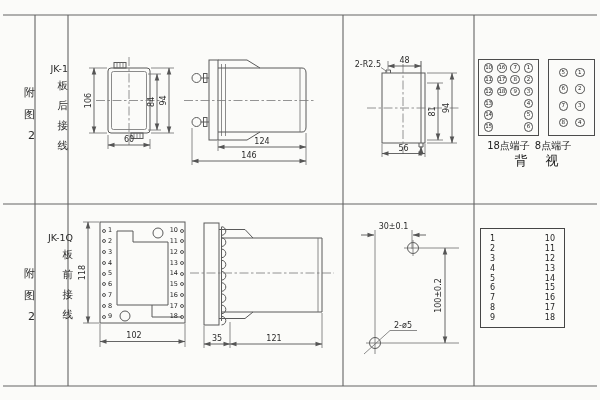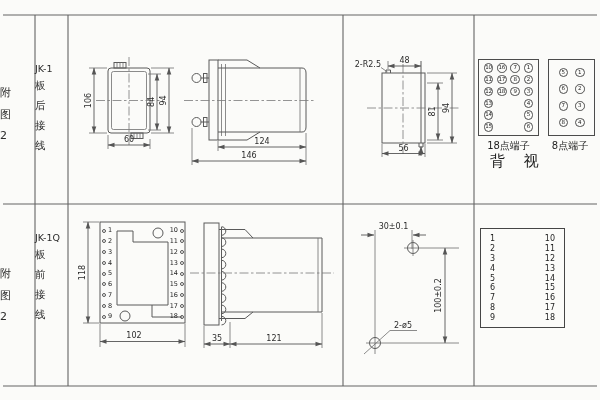--- a/index.html
+++ b/index.html
@@ -7,33 +7,33 @@
         font-family:"DejaVu Sans","Liberation Sans",sans-serif;color:#2b2b2b}
   .page svg{position:absolute;left:0;top:0}
   .ln{stroke:#5a5a5a;stroke-width:1;fill:none}
   .thn{stroke:#6e6e6e;stroke-width:.8;fill:none}
   .grid{stroke:#646464;stroke-width:1.1;fill:none}
   .cl{stroke:#7a7a7a;stroke-width:.8;fill:none;stroke-dasharray:9 2.5 2.5 2.5}
   .dml{stroke:#555;stroke-width:.9;fill:none;marker-start:url(#arw);marker-end:url(#arw)}
   .dme{stroke:#555;stroke-width:.9;fill:none;marker-end:url(#arw)}
   .xln{stroke:#6e6e6e;stroke-width:.8;fill:none}
   .dim{font-size:8px;fill:#2b2b2b;font-family:"DejaVu Sans","Liberation Sans",sans-serif}
-  .stack{position:absolute;display:flex;flex-direction:column;align-items:flex-start}
+  .stack{position:absolute;display:flex;flex-direction:column;align-items:flex-end}
   .substack{display:flex;flex-direction:column;align-items:center;gap:6px}
   .model{font-size:9.5px;margin-bottom:5px;white-space:nowrap}
   .tbox{position:absolute;border:1.4px solid #4c4c4c;box-sizing:border-box;background:transparent}
   .pgrid{display:grid;height:100%;box-sizing:border-box;align-items:center;justify-items:center}
   .p18{grid-template-columns:repeat(4,1fr);grid-template-rows:repeat(6,1fr);padding:2px 3px}
   .p8{grid-template-columns:repeat(2,1fr);grid-template-rows:repeat(4,1fr);padding:4px 6px}
   .pin{width:9.5px;height:9.5px;border:1px solid #4e4e4e;border-radius:50%;display:flex;
        align-items:center;justify-content:center;font-size:5.5px;line-height:1;color:#222;
        box-sizing:border-box;background:transparent}
   .pin:empty{visibility:hidden}
   .cap{position:absolute;text-align:center;font-size:10px;color:#222;white-space:nowrap}
-  .view-cap{position:absolute;font-size:15px;letter-spacing:7px;color:#1c1c1c;white-space:nowrap}
+  .view-cap{position:absolute;text-align:center;font-size:13px;letter-spacing:7px;color:#1c1c1c;white-space:nowrap}
   .pincol{position:absolute;display:flex;flex-direction:column;justify-content:space-between}
   .prow{display:flex;align-items:center;gap:2px;font-size:6.5px;line-height:1;color:#222;height:7px}
   .pincol-r .prow{justify-content:flex-end}
   .pc{width:4px;height:4px;border:1px solid #555;border-radius:50%;box-sizing:border-box;display:inline-block}
   .ftable{position:absolute;border:1.5px solid #454545;display:flex;flex-direction:column;
           justify-content:space-between;padding:5px 9px;box-sizing:border-box;font-size:8px;color:#1e1e1e}
   .frow{display:flex;justify-content:space-between}
 </style>
 </head>
 <body>
@@ -268,21 +268,21 @@
         <span class="pin">1</span>
         <span class="pin">6</span>
         <span class="pin">2</span>
         <span class="pin">7</span>
         <span class="pin">3</span>
         <span class="pin">8</span>
         <span class="pin">4</span>
       </div>
   </div>
   <div class="cap" style="left:476px;top:139px;width:65px">18点端子</div>
-  <div class="cap" style="left:542px;top:139px;width:56px">8点端子</div>
+  <div class="cap" style="left:525px;top:139px;width:56px">8点端子</div>
   <div class="view-cap" style="left:490px;top:152px;width:100px">背 视</div>
 
   <div class="pincol" style="left:102px;top:227px;height:93px">
       <div class="prow">
         <i class="pc"></i>
         <span>1</span>
       </div>
       <div class="prow">
         <i class="pc"></i>
         <span>2</span>

